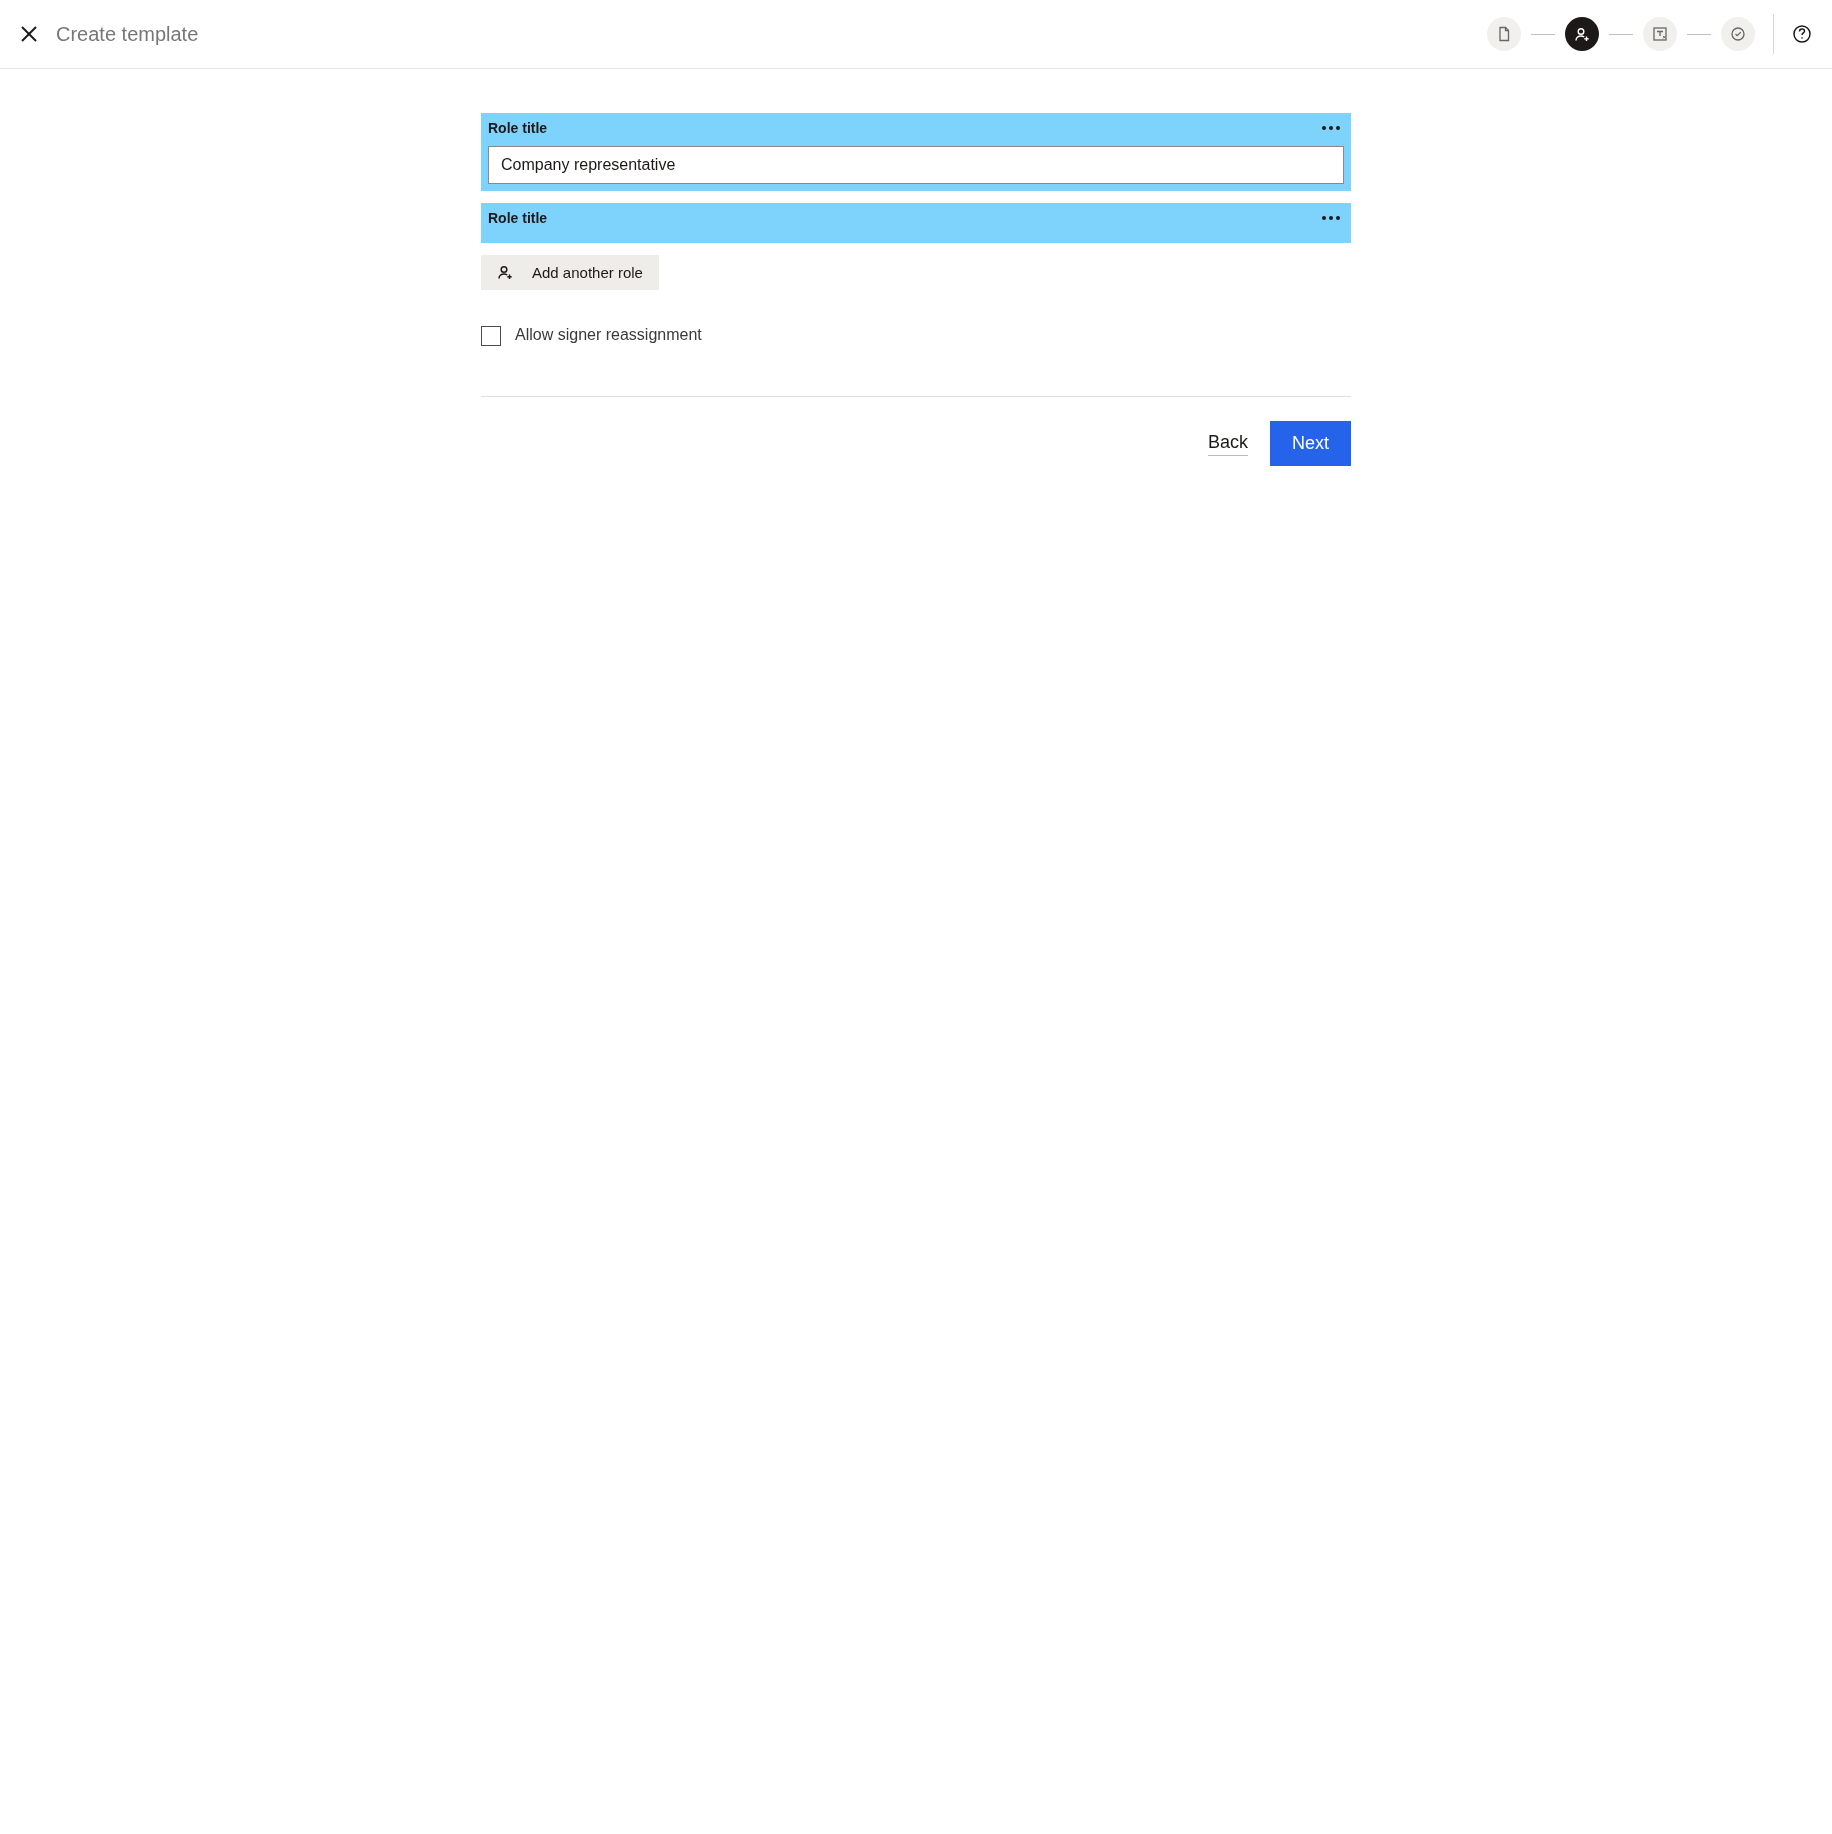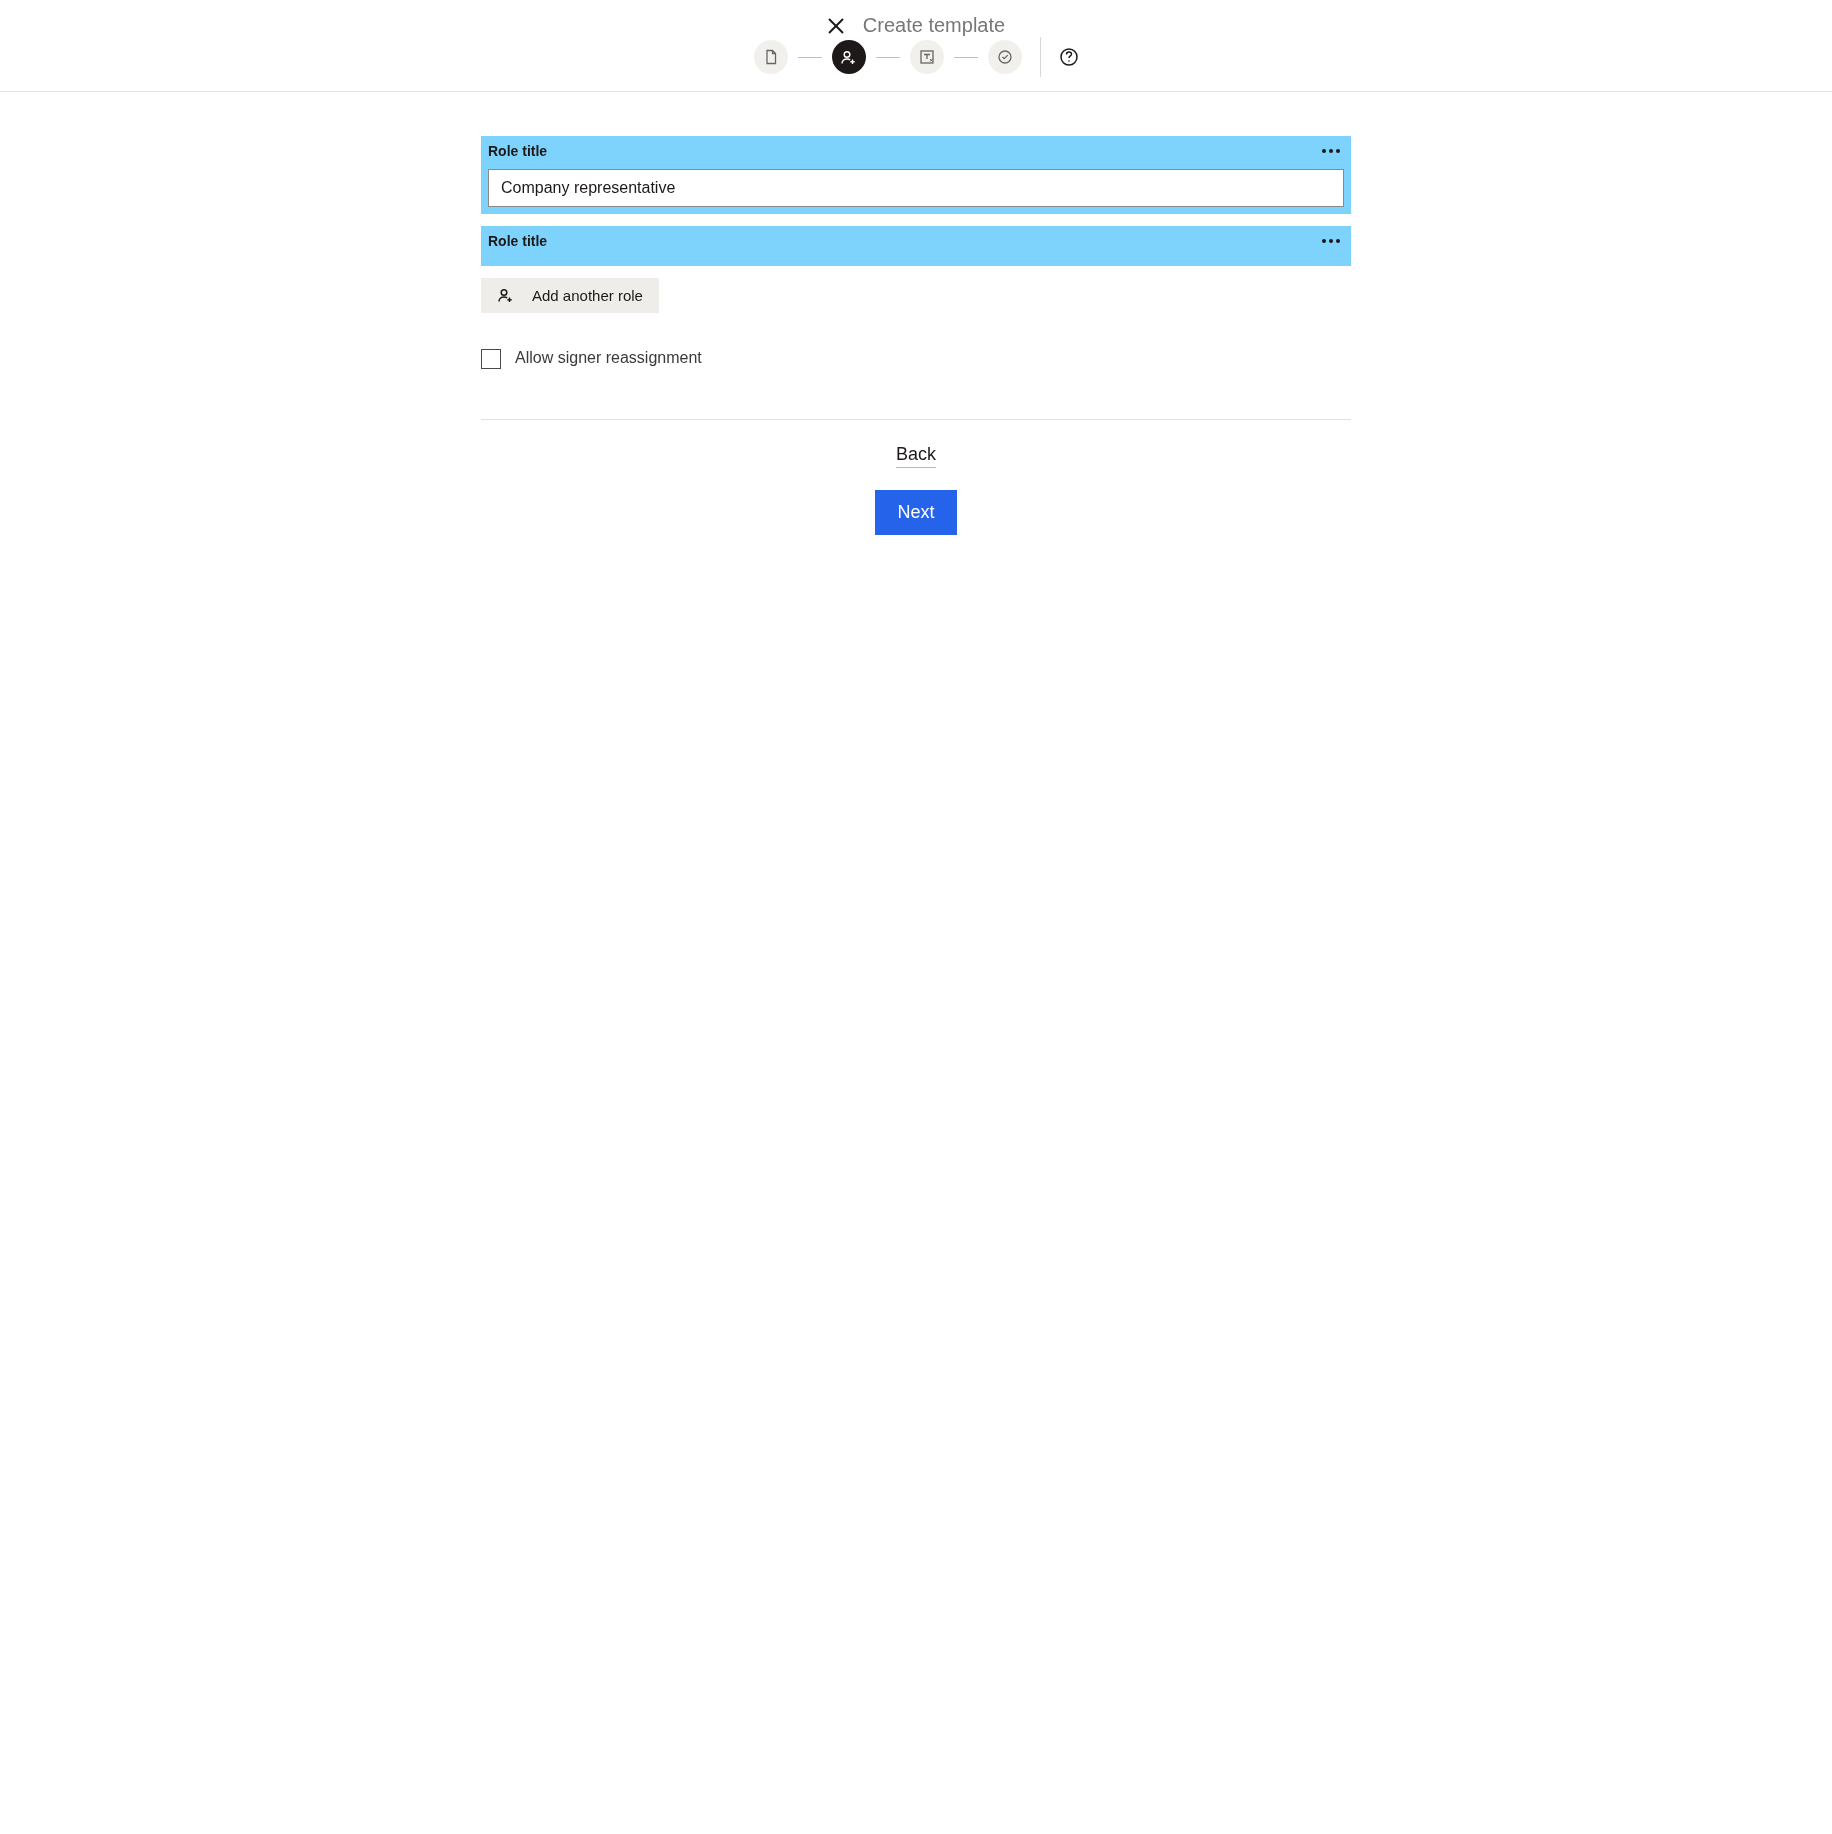--- a/index.html
+++ b/index.html
@@ -11,21 +11,20 @@
       font-family: -apple-system, BlinkMacSystemFont, "Segoe UI", Helvetica, Arial, sans-serif;
       background: #ffffff;
       color: #1e1919;
     }
     .header {
       display: flex;
       align-items: center;
       justify-content: space-between;
       padding: 14px 20px;
       border-bottom: 1px solid #e7e5e2;
-      flex-direction: column;
     }
     .header-left {
       display: flex;
       align-items: center;
       gap: 18px;
     }
     .close-btn {
       display: flex;
       align-items: center;
       justify-content: center;
@@ -170,21 +169,20 @@
       height: 1px;
       background: #e0e0e0;
       margin-top: 50px;
       margin-bottom: 24px;
     }
     .footer-actions {
       display: flex;
       justify-content: flex-end;
       align-items: center;
       gap: 22px;
-      flex-direction: column;
     }
     .back-btn {
       background: none;
       border: none;
       font-size: 18px;
       font-weight: 500;
       color: #1e1919;
       cursor: pointer;
       border-bottom: 1px solid #bbb;
       padding-bottom: 2px;

